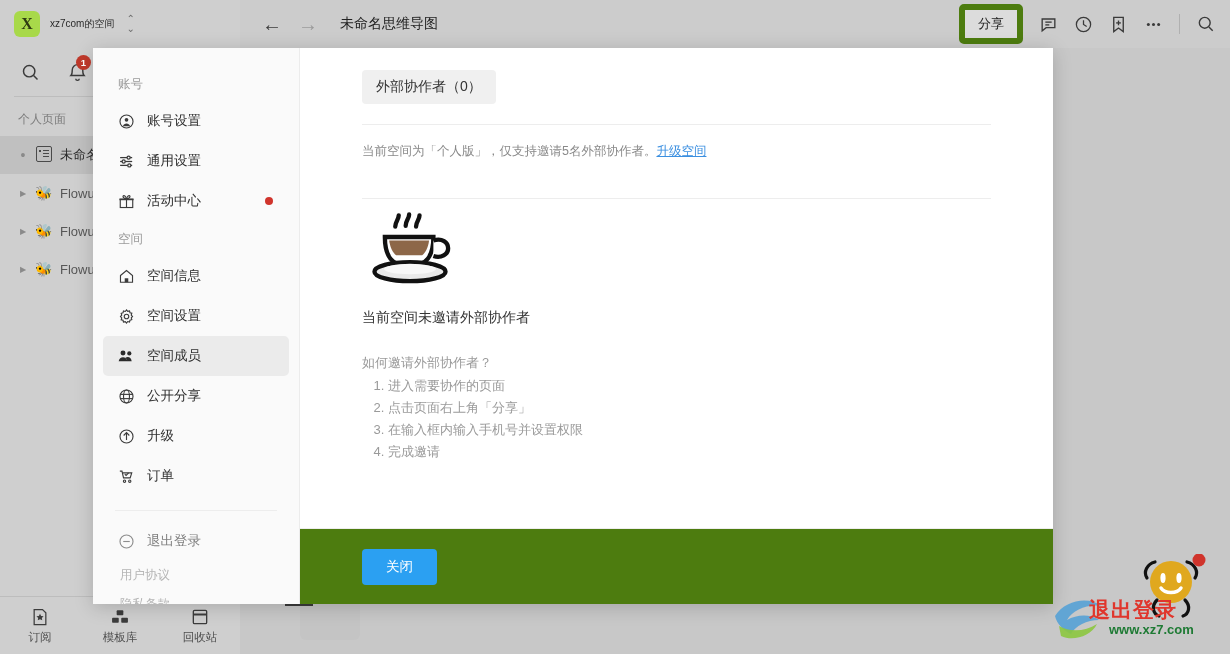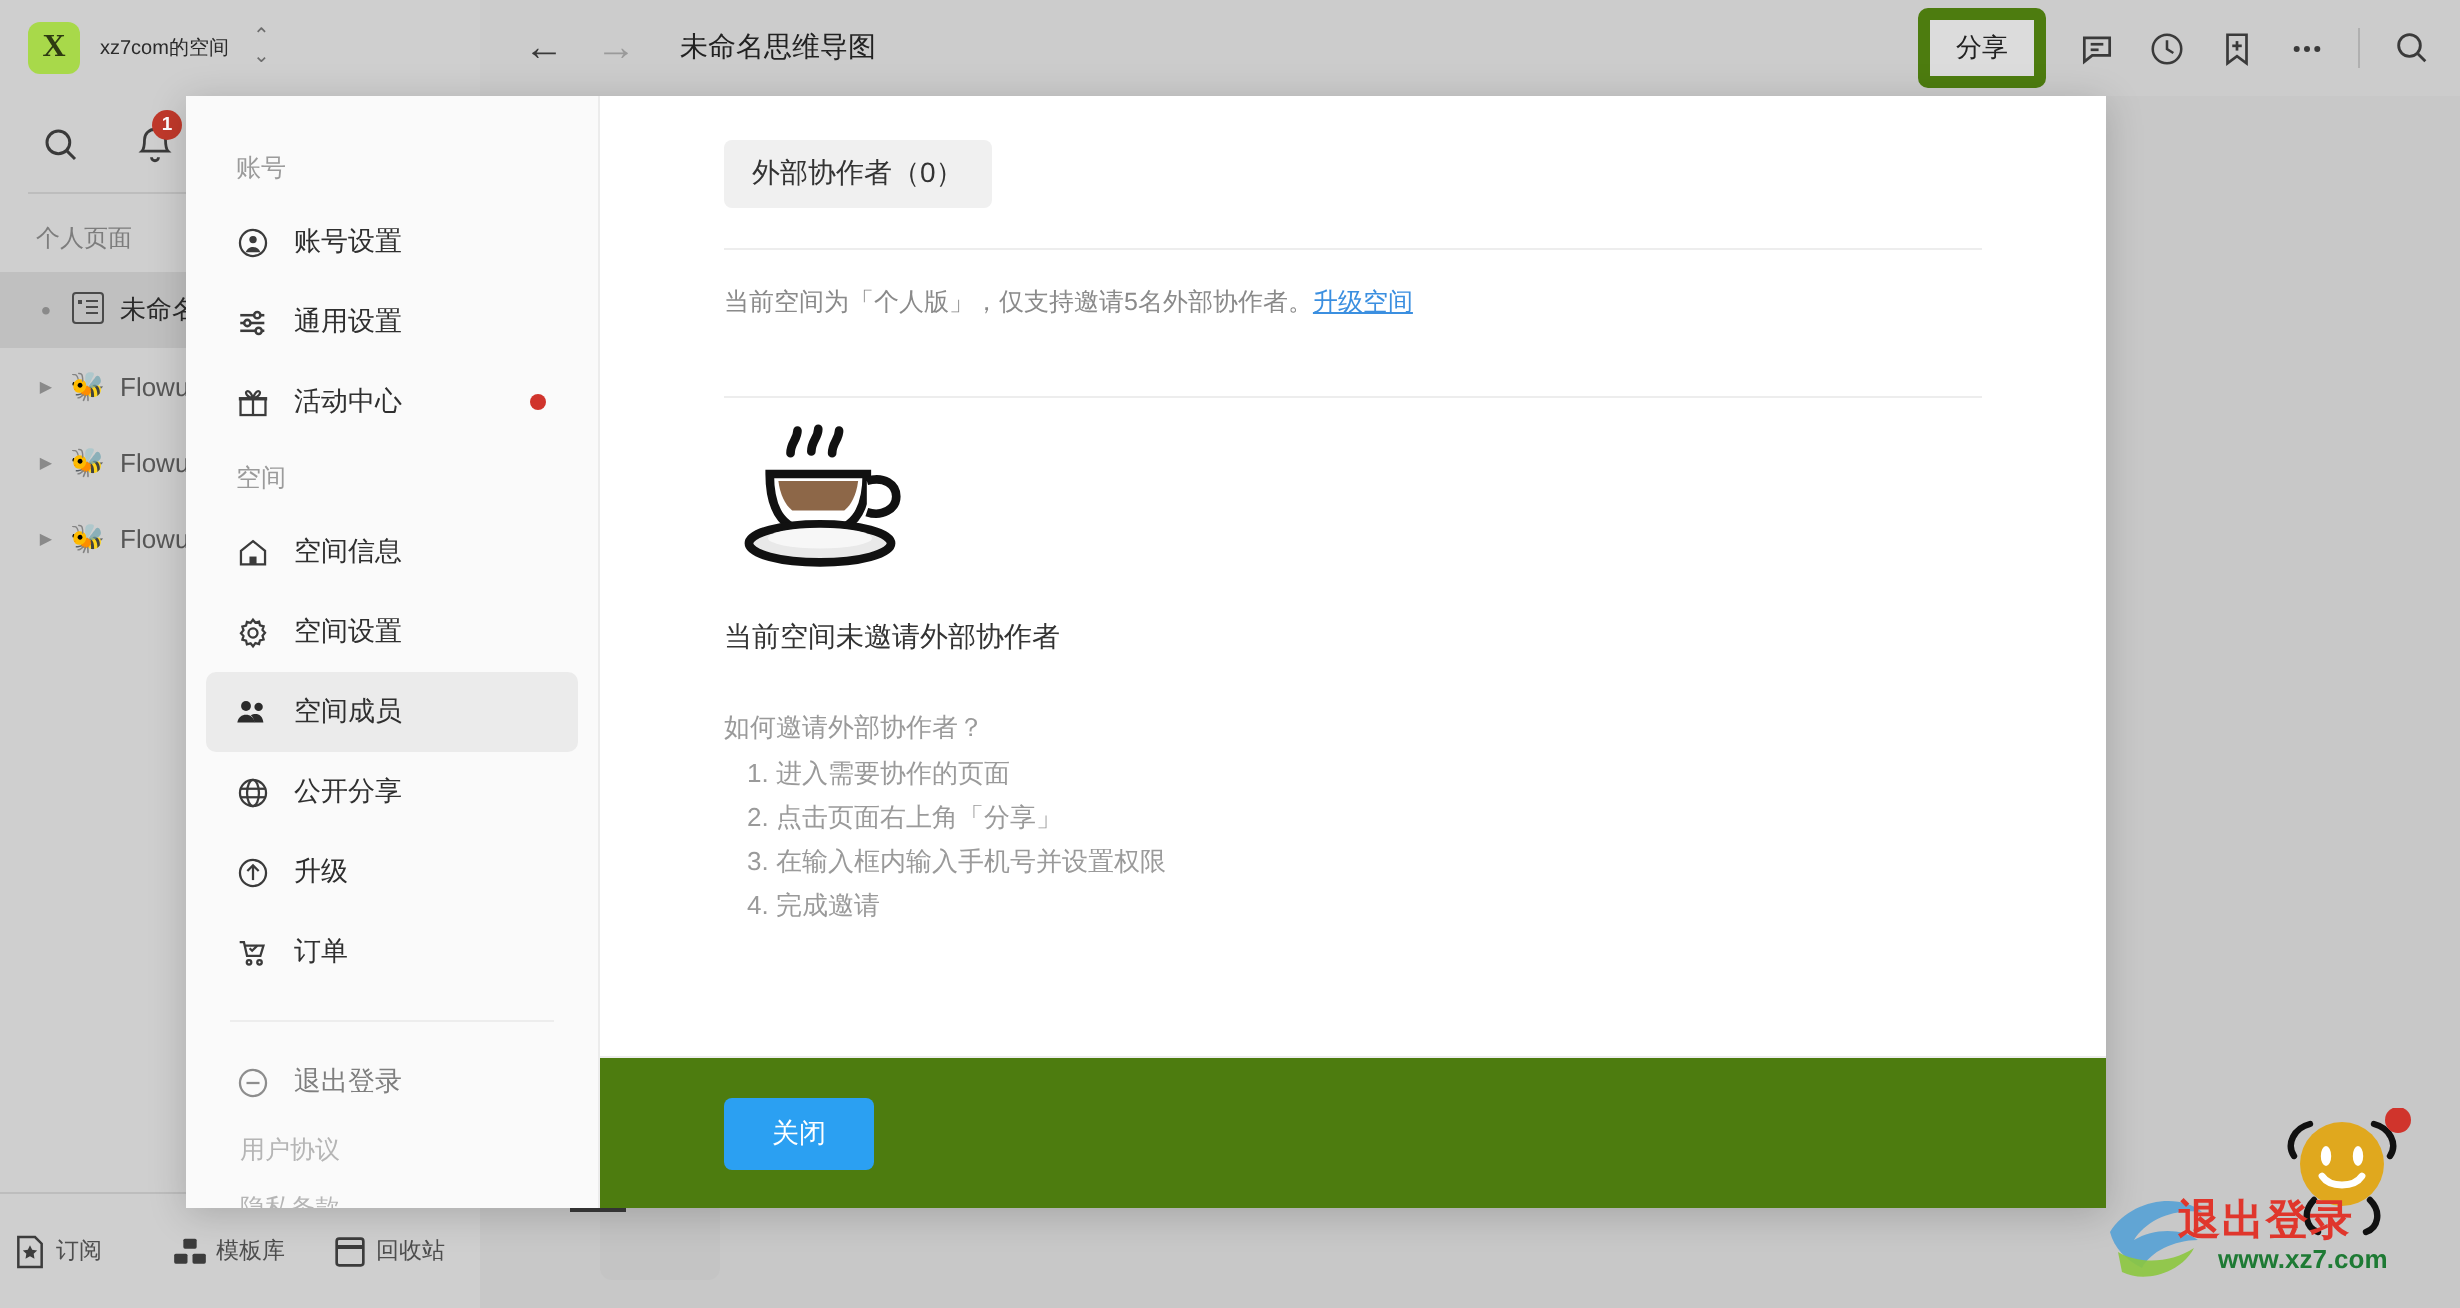--- a/index.html
+++ b/index.html
@@ -55,21 +55,21 @@
   .doc-ico::after {
     content:""; position:absolute; left:6px; top:3px; width:6px; height:1.4px; background:#4a4a4a;
     box-shadow: 0 3px 0 #4a4a4a, 0 6px 0 #4a4a4a;
   }
 
   .rail-bottom {
     position: absolute; left: 0; bottom: 0; width: 240px; height: 58px;
     display: flex; align-items: center; justify-content: space-around;
     border-top: 1px solid #bdbdbd; background: #cfcfcf;
   }
-  .rb-item { display: flex; flex-direction: row; align-items: center; gap: 3px; cursor: pointer; width: 70px; }
+  .rb-item { display: flex; flex-direction: column; align-items: center; gap: 3px; cursor: pointer; width: 70px; }
   .rb-label { font-size: 11.5px; color: #4e4e4e; }
 
   
   .topbar {
     position: absolute; left: 240px; top: 0; right: 0; height: 48px;
     background: #cccccc; display: flex; align-items: center; padding: 0 14px;
   }
   .nav-arrow { font-size: 20px; color: #3a3a3a; padding: 0 8px; cursor: pointer; line-height: 1; }
   .nav-arrow.dim { color: #9a9a9a; }
   .doc-title { font-size: 14px; color: #222; margin-left: 14px; }

